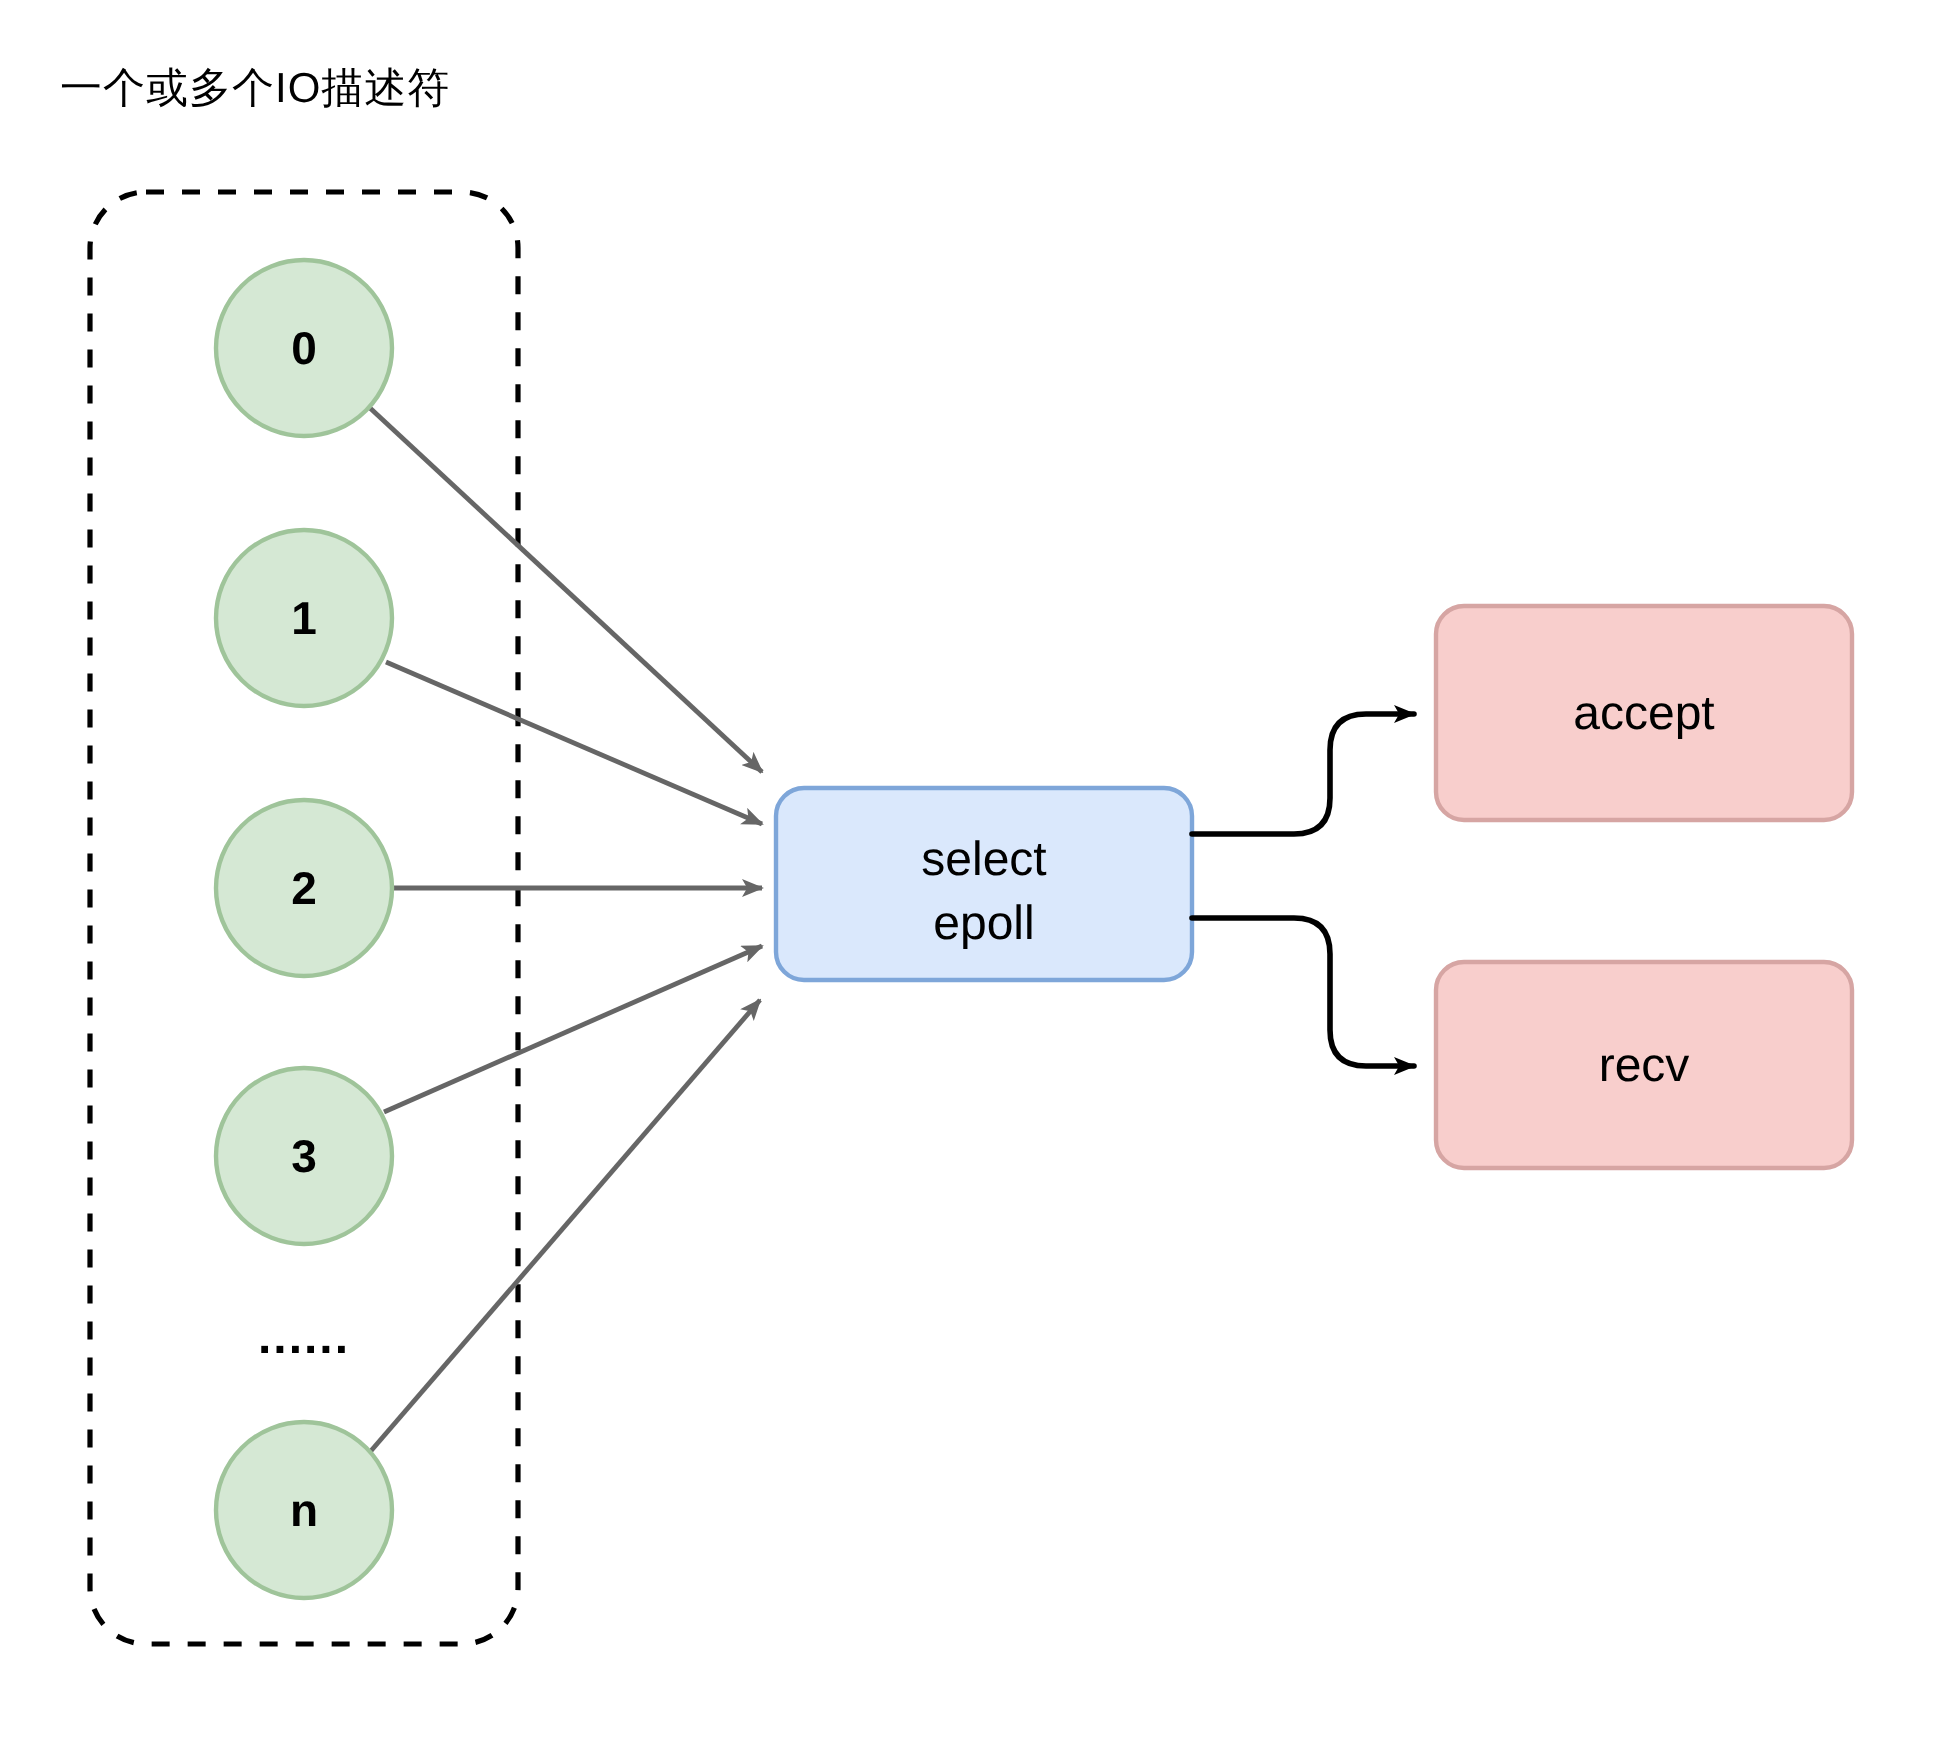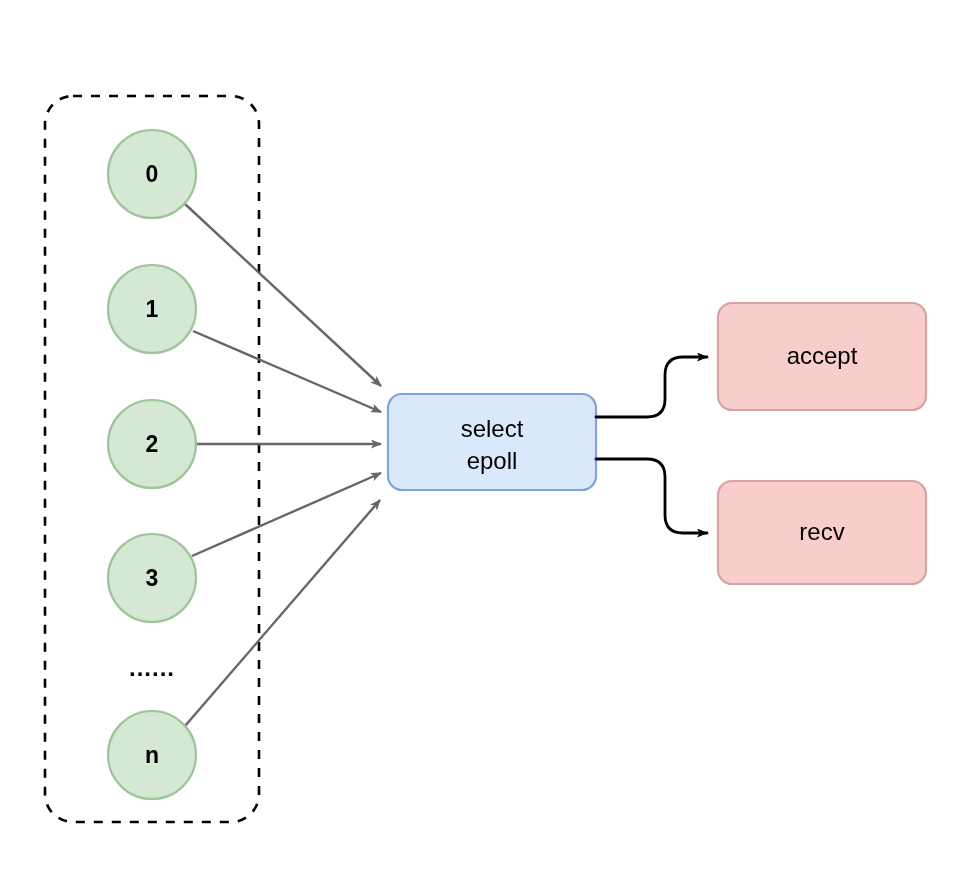--- a/index.html
+++ b/index.html
@@ -52,20 +52,21 @@
     font-size: 24px;
     font-weight: bold;
     letter-spacing: 1px;
   }
 </style>
 </head>
 <body>
 
 <div id="canvas">
 
+  <div class="title-text">一个或多个IO描述符</div>
 
   <svg id="diagram-svg" viewBox="0 0 972 870">
     <defs>
       <marker id="arrow-gray" markerWidth="11" markerHeight="9" refX="10" refY="4.5" orient="auto" markerUnits="userSpaceOnUse">
         <path d="M0,0 L11,4.5 L0,9 L2.6,4.5 z" fill="#666666"></path>
       </marker>
       <marker id="arrow-black" markerWidth="11" markerHeight="9" refX="10" refY="4.5" orient="auto" markerUnits="userSpaceOnUse">
         <path d="M0,0 L11,4.5 L0,9 L2.6,4.5 z" fill="#000000"></path>
       </marker>
     </defs>

